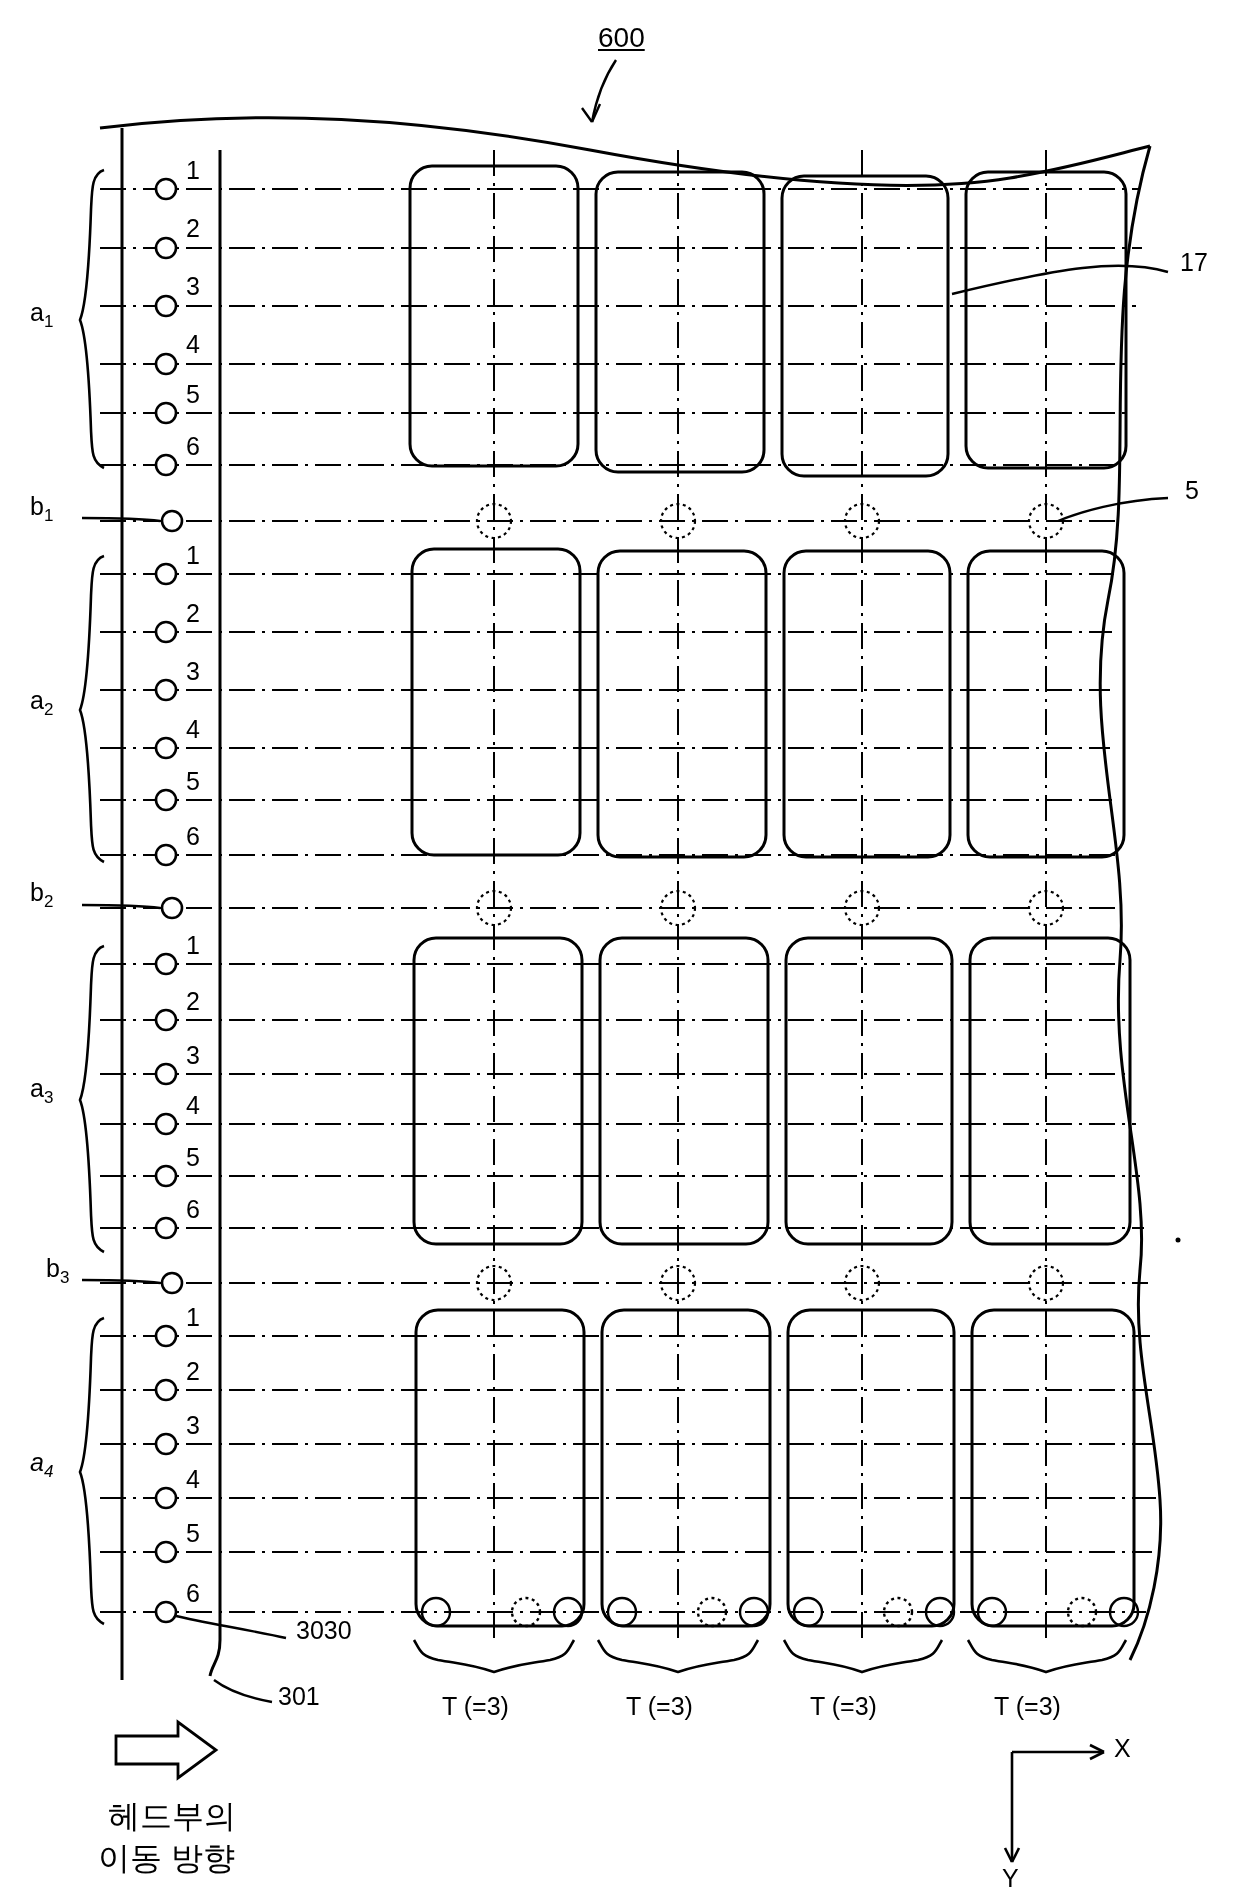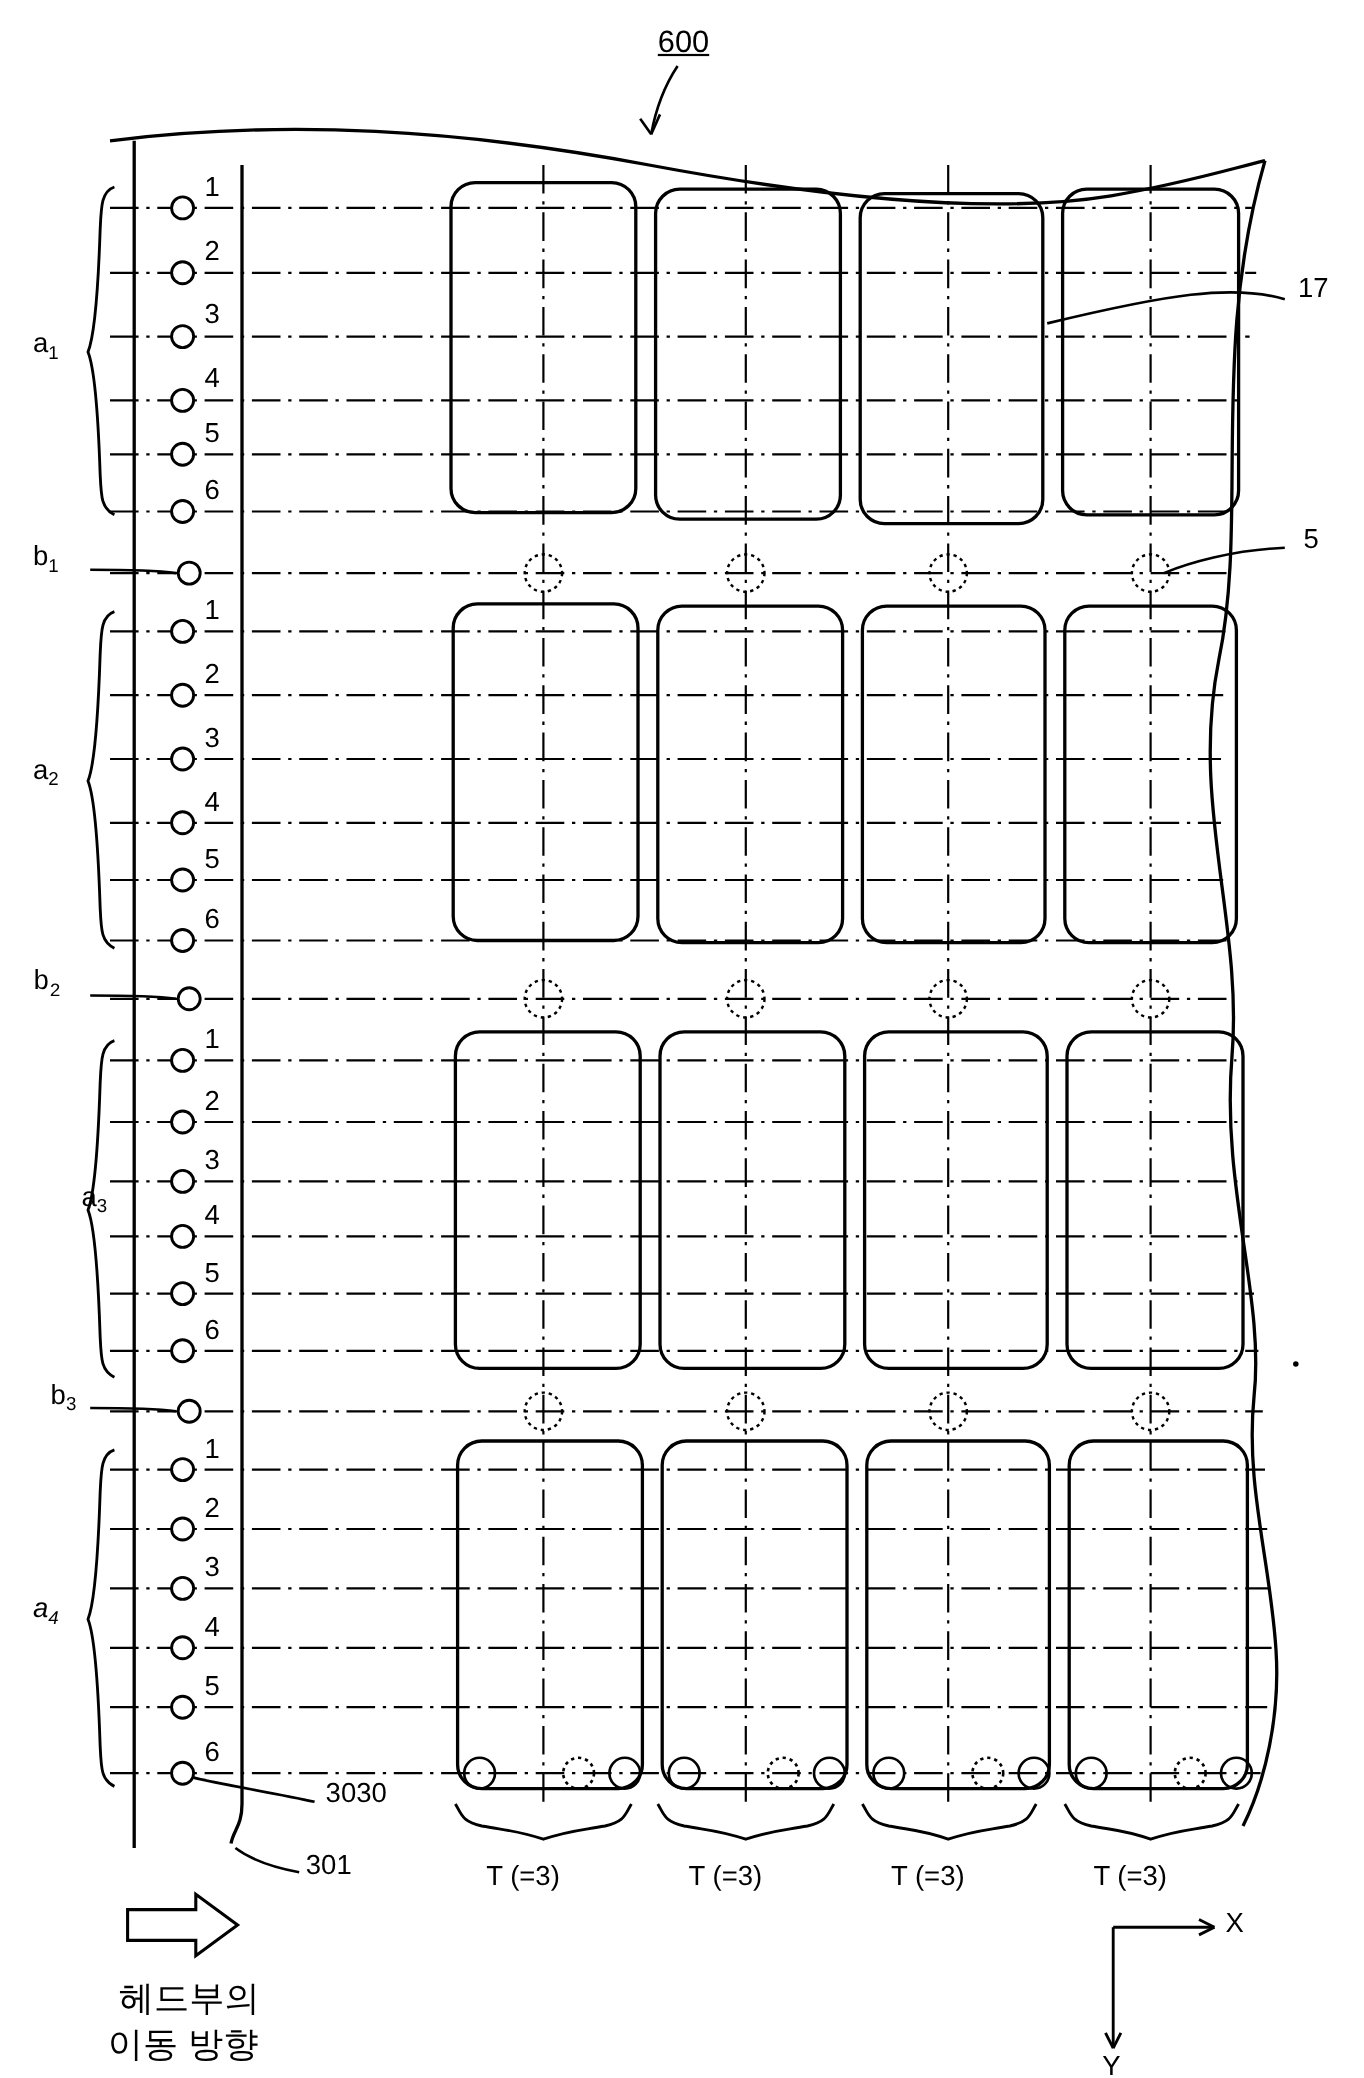--- a/index.html
+++ b/index.html
@@ -247,22 +247,22 @@
   <div class="lbl big underline" style="left:598px; top:24px;">600</div>
 
   <div class="lbl" style="left:1180px; top:250px;">17</div>
   <div class="lbl" style="left:1185px; top:478px;">5</div>
   <div class="lbl" style="left:296px; top:1618px;">3030</div>
   <div class="lbl" style="left:278px; top:1684px;">301</div>
 
   <div class="lbl" style="left:30px; top:300px;"><span>a</span><span class="sub">1</span></div>
   <div class="lbl" style="left:30px; top:494px;"><span>b</span><span class="sub">1</span></div>
   <div class="lbl" style="left:30px; top:688px;"><span>a</span><span class="sub">2</span></div>
-  <div class="lbl" style="left:30px; top:880px;font-family:Liberation Mono, monospace;"><span>b</span><span class="sub">2</span></div>
-  <div class="lbl" style="left:30px; top:1076px;margin-left:44px;"><span>a</span><span class="sub">3</span></div>
+  <div class="lbl" style="left:30px; top:880px;"><span>b</span><span class="sub">2</span></div>
+  <div class="lbl" style="left:30px; top:1076px;"><span>a</span><span class="sub">3</span></div>
   <div class="lbl" style="left:30px; top:1256px;margin-left:16px;"><span>b</span><span class="sub">3</span></div>
   <div class="lbl" style="left:30px; top:1450px;font-style:italic;"><span>a</span><span class="sub">4</span></div>
 
   <div class="lbl" style="left:186px; top:158px;">1</div>
   <div class="lbl" style="left:186px; top:216px;">2</div>
   <div class="lbl" style="left:186px; top:274px;">3</div>
   <div class="lbl" style="left:186px; top:332px;">4</div>
   <div class="lbl" style="left:186px; top:382px;">5</div>
   <div class="lbl" style="left:186px; top:434px;">6</div>
 

